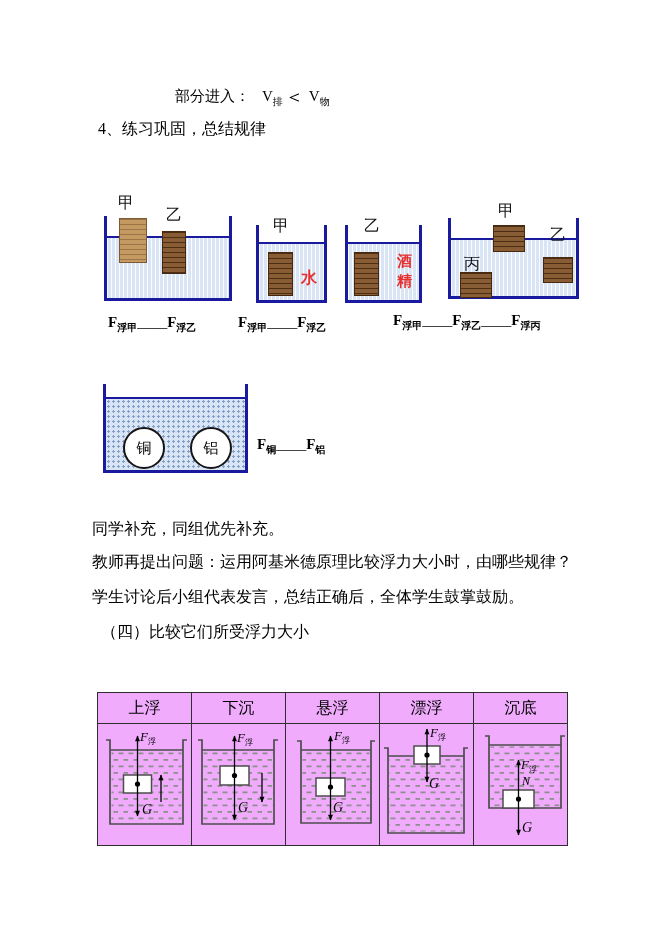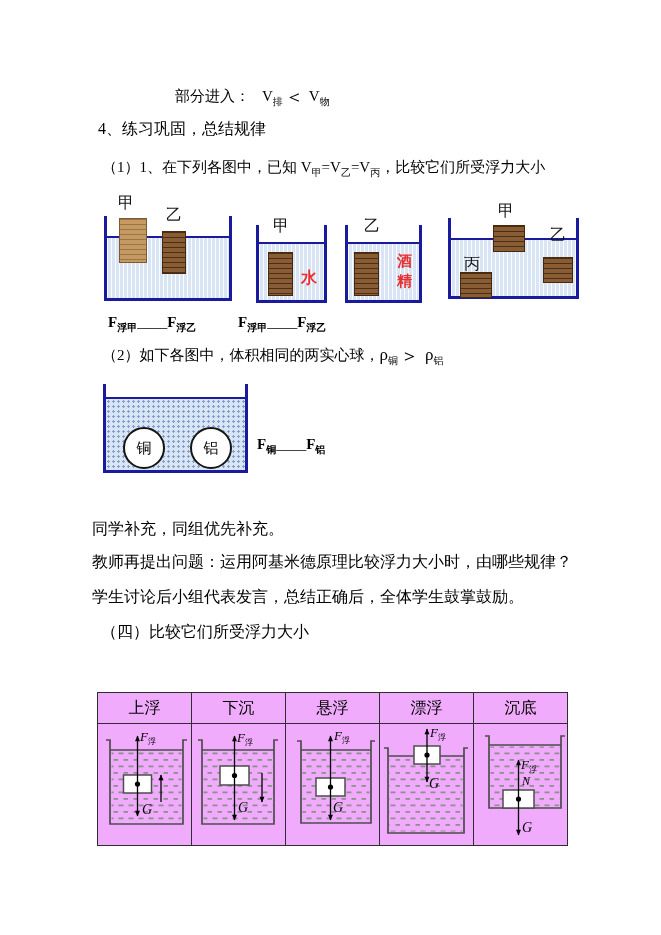--- a/index.html
+++ b/index.html
@@ -63,23 +63,20 @@
       </pattern>
     </defs>
   </svg>
 
   <div class="abs t15" style="left:175px;top:87px">
     <span>部分进入：</span><span class="vgap">V</span><sub class="sub">排</sub><span class="cmp">＜</span><span style="margin-left:5px">V</span><sub class="sub">物</sub>
   </div>
 
   <div class="abs t16" style="left:98px;top:119px">4、练习巩固，总结规律</div>
 
-  <div class="abs t15" style="left:102px;top:158px">
-    <span>（1）1、在下列各图中，已知 </span><span>V</span><sub class="sub">甲</sub><span>=V</span><sub class="sub">乙</sub><span>=V</span><sub class="sub">丙</sub><span>，比较它们所受浮力大小</span>
-  </div>
 
   <div class="abs" style="left:104px;top:195px;width:131px;height:110px">
     <span class="fig-label" style="left:14px;top:-2px">甲</span>
     <span class="fig-label" style="left:62px;top:10px">乙</span>
     <div class="tank" style="left:0;top:21px;width:128px;height:85px">
       <div class="water" style="top:20px"></div>
     </div>
     <div class="wood wood-light" style="left:15px;top:23px;width:28px;height:45px"></div>
     <div class="wood wood-dark" style="left:58px;top:36px;width:24px;height:43px"></div>
   </div>
@@ -114,24 +111,24 @@
     <span class="fig-label" style="left:16px;top:50px">丙</span>
     <div class="wood wood-dark" style="left:12px;top:68px;width:32px;height:26px"></div>
   </div>
 
   <div class="abs ans" style="left:108px;top:314px">
     <span>F</span><sub class="sub">浮甲</sub><span class="gap">____</span><span>F</span><sub class="sub">浮乙</sub>
   </div>
   <div class="abs ans" style="left:238px;top:314px">
     <span>F</span><sub class="sub">浮甲</sub><span class="gap">____</span><span>F</span><sub class="sub">浮乙</sub>
   </div>
-
-  <div class="abs t15" style="left:102px;top:345px">
-    <span>（2）如下各图中，体积相同的两实心球，</span><span class="rho">ρ</span><sub class="sub">铜</sub><span class="cmp">＞</span><span class="rho" style="margin-left:6px">ρ</span><sub class="sub">铝</sub>
-  </div>
+  <div class="abs ans" style="left:393px;top:312px">
+    <span>F</span><sub class="sub">浮甲</sub><span class="gap">____</span><span>F</span><sub class="sub">浮乙</sub><span class="gap">____</span><span>F</span><sub class="sub">浮丙</sub>
+  </div>
+
 
   <div class="abs" style="left:103px;top:384px;width:145px;height:89px">
     <div class="tank" style="left:0;top:0;width:145px;height:89px">
       <div class="water water-dots" style="top:13px"></div>
     </div>
     <div class="ball" style="left:20px;top:43px">
       <span>铜</span>
     </div>
     <div class="ball" style="left:87px;top:43px">
       <span>铝</span>

